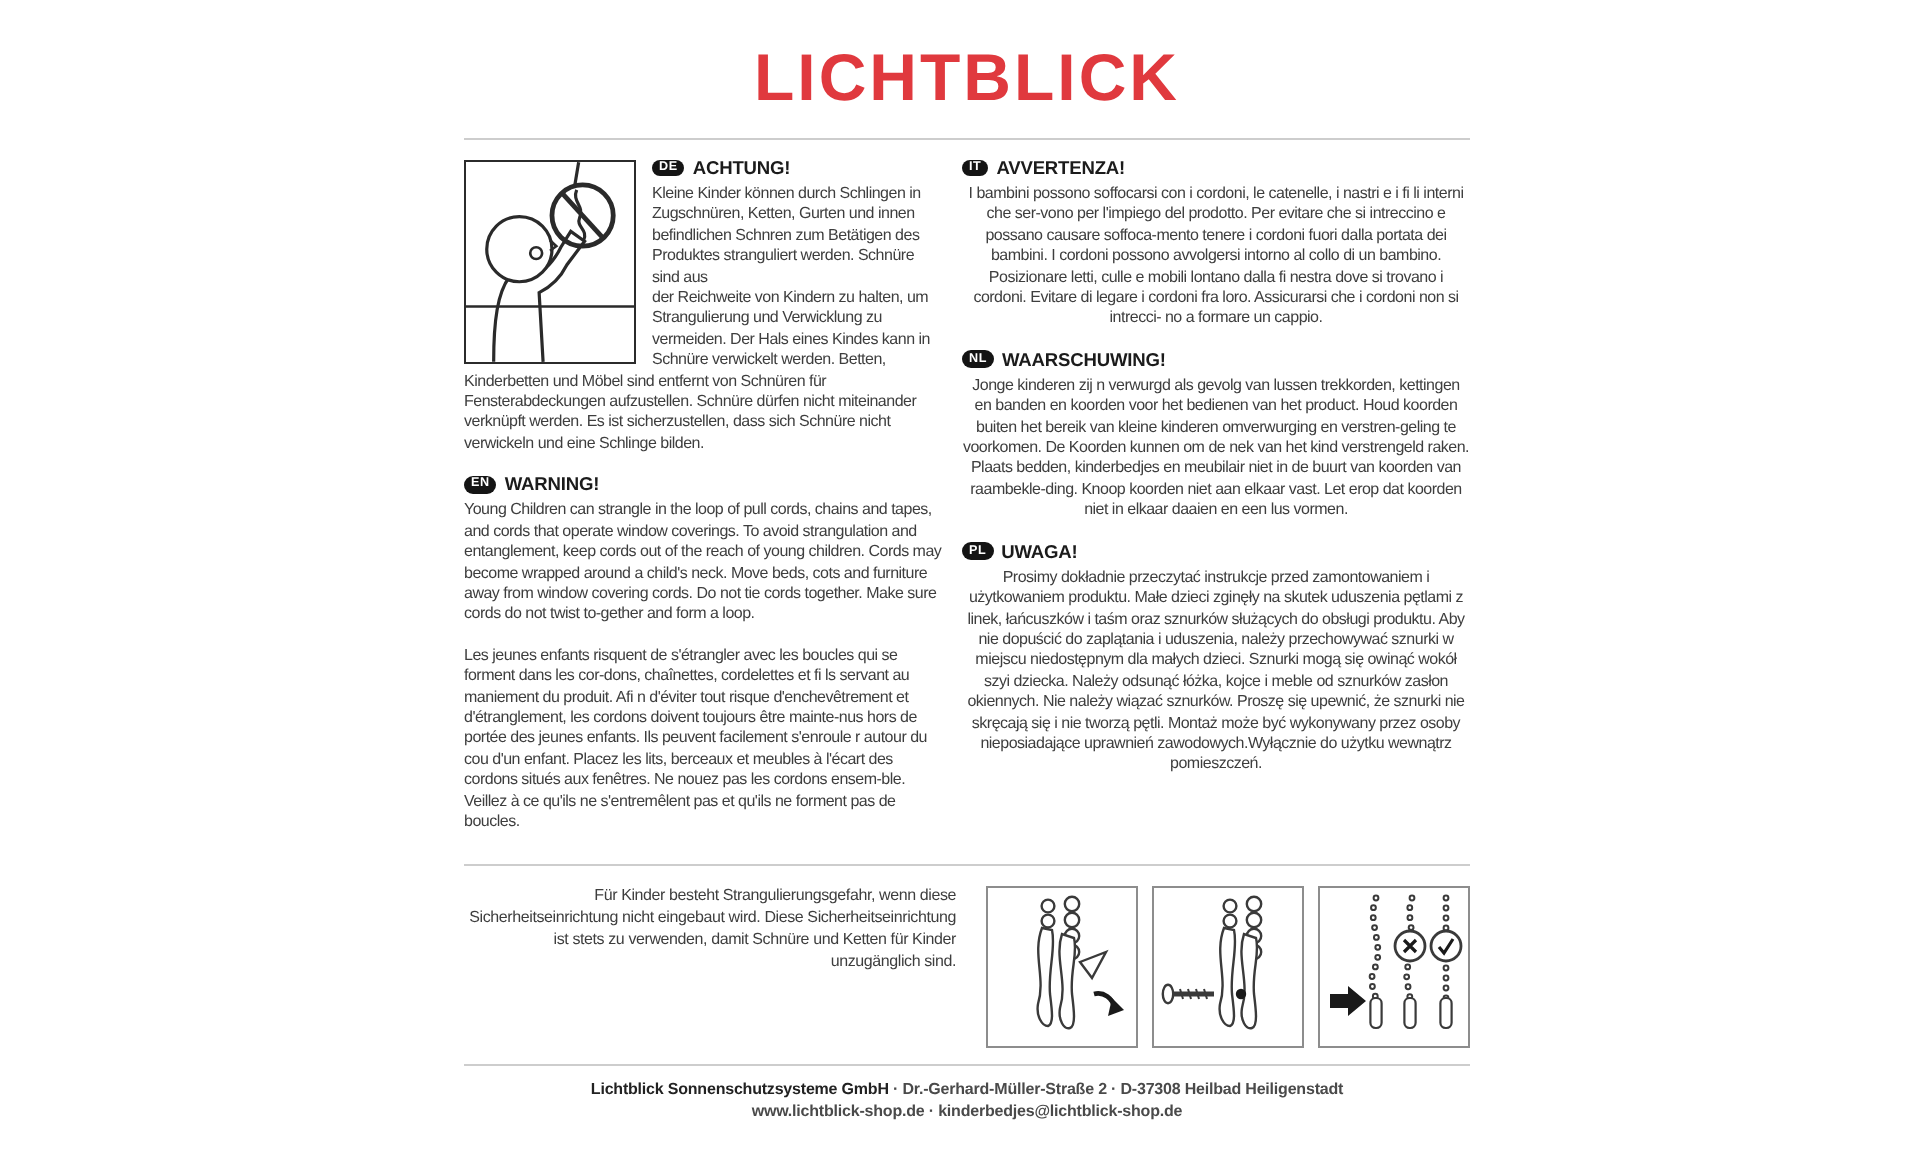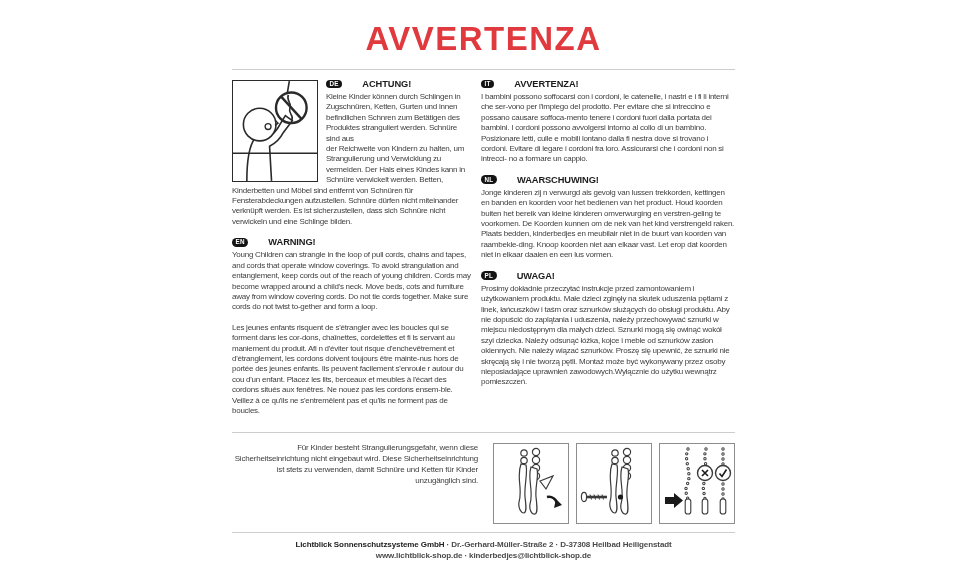--- a/index.html
+++ b/index.html
@@ -7,28 +7,28 @@
               font-family:"Liberation Sans", sans-serif; }
   .sheet { position:absolute; left:232px; top:0; width:503px; }
 
   .logo { margin-top:20px; text-align:center; font-size:33px; font-weight:700;
           letter-spacing:1.5px; color:#e0393e; }
 
   .rule { border:none; border-top:1px solid #cdcdcd; margin-top:11px; }
 
   .cols { display:flex; gap:9px; margin-top:9px; }
   .col-left  { width:240px; }
-  .col-right { width:254px; }
+  .col-right { width:254px;text-align:center; }
 
   .warn-figure { float:left; width:86px; height:102px; border:1.7px solid #2b2b2b;
                  margin:1px 8px 3px 0; background:#fff; }
   .warn-figure svg { width:100%; height:100%; display:block; }
 
   .warn-section { margin-bottom:10px; }
-  .warn-head { display:flex; align-items:center; gap:20px; margin-bottom:3px; }
+  .warn-head { display:flex; align-items:center; gap:4px; margin-bottom:3px; }
   .badge { background:#141414; color:#fff; font-size:6.3px; font-weight:700;
            padding:1.5px 3.5px 1px; border-radius:7px; letter-spacing:.3px; line-height:1; }
   .warn-title { font-size:9.3px; font-weight:700; color:#1b1b1b; letter-spacing:-.1px; }
   .warn-text { font-size:8px; line-height:10.4px; letter-spacing:-.25px; color:#3e3e3e;
                white-space:pre-line; }
 
   .montage-row { display:flex; margin-top:10px; }
   .montage-left { width:252px; }
   .montage-title { font-size:17px; font-weight:700; color:#1b1b1b; letter-spacing:-.2px;
                    margin:5px 0 10px; }
@@ -42,21 +42,21 @@
             color:#4a4a4a; letter-spacing:-.1px;font-weight:bold; }
   .footer b { color:#222; }
 
   svg path, svg line, svg circle, svg ellipse, svg rect, svg polyline { vector-effect:non-scaling-stroke; }
 </style>
 </head>
 <body>
 
 <div class="sheet">
 
-  <div class="logo" style="color: rgb(224, 57, 62);">AVVERTENZA</div>
+  <div class="logo" style="color: rgb(224, 57, 62);">LICHTBLICK</div>
 
   <hr class="rule">
 
   <div class="cols">
 
     <div class="col-left">
 
       <div class="warn-figure">
         <svg viewBox="0 0 85 101">
           <g fill="none" stroke="#2a2a2a" stroke-width="1.3">

